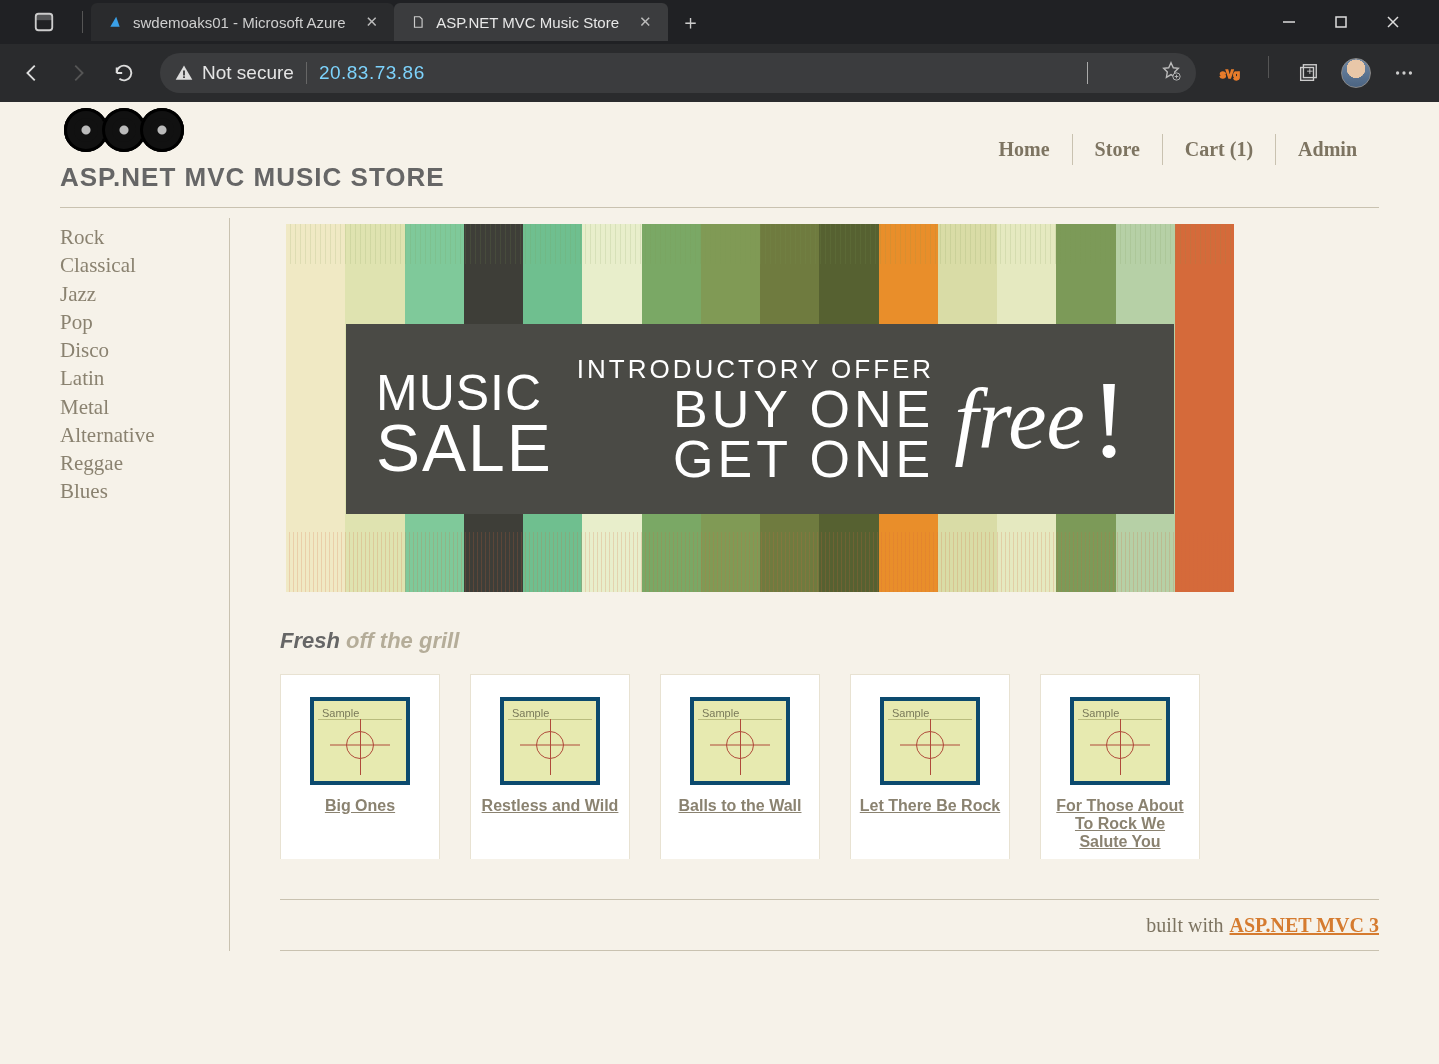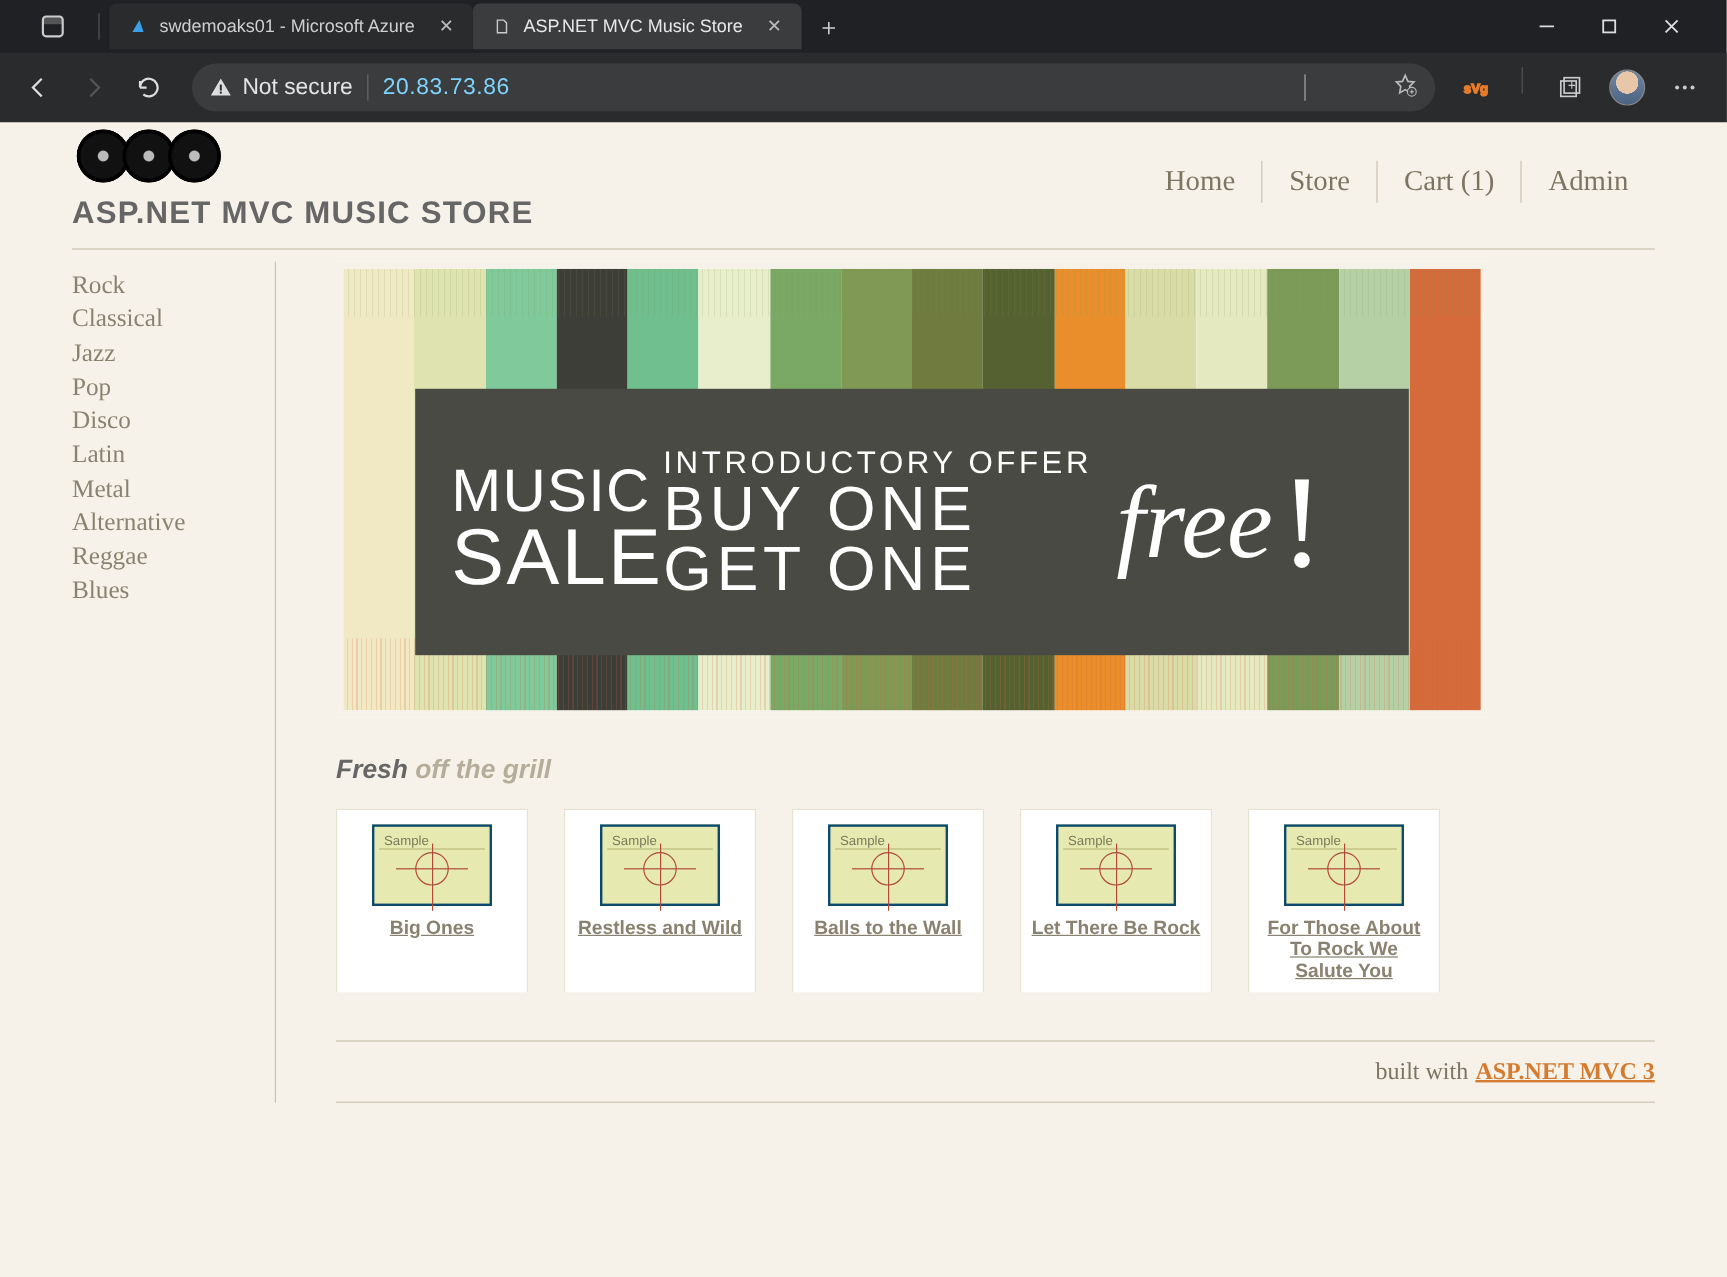--- a/index.html
+++ b/index.html
@@ -34,52 +34,52 @@
 
   
   .page { width: 100%; background:#f6f2e9; padding: 0 60px 20px 60px; }
   .header { display:flex; align-items:flex-start; padding-top:6px; }
   .brand { display:flex; flex-direction:column; }
   .logo { display:flex; gap:-10px; padding-left:4px; }
   .disc { width:44px; height:44px; border-radius:50%; background: radial-gradient(circle, #bbb 0 4px, #111 5px 100%); display:inline-block; margin-left:-6px; box-shadow: inset 0 0 0 3px #000, inset 0 0 0 10px #111; }
   .disc:first-child{ margin-left:0; }
   .site-title { font-family: Arial, sans-serif; font-size:26px; font-weight:bold; color:#666; letter-spacing:1px; margin-top:10px; }
   .main-nav { margin-left:auto; display:flex; gap:0; align-items:center; padding-top:26px; }
-  .main-nav a { font-size:24px; color:#7d7461; text-decoration:none; padding: 4px 22px; font-family: Georgia, serif; font-weight:normal; border-right:1px solid #c9c2b0; }
+  .main-nav a { font-size:20px; color:#7d7461; text-decoration:none; padding: 4px 22px; font-family: Georgia, serif; font-weight:bold; border-right:1px solid #c9c2b0; }
   .main-nav a:last-child { border-right:none; }
   .hr { height:1px; background:#c9c2b0; margin-top:14px; }
 
   .body { display:flex; gap:30px; margin-top:10px; }
   .sidebar { width:170px; border-right:1px solid #c9c2b0; padding-top:6px; padding-bottom:10px; }
   .sidebar a { display:block; font-family: Georgia, serif; font-size:21px; color:#8a8270; text-decoration:none; line-height:1.25; margin-bottom:2px; }
 
   .content { flex:1; padding-left:20px; }
   .promo { width:960px; height:380px; position:relative; background:#fff; border:6px solid #f6f2e9; overflow:hidden; }
   .stripes { position:absolute; inset:0; display:flex; }
   .stripe { flex:1; }
-  .promo-banner { position:absolute; left:60px; right:60px; top:100px; height:222px; background:#4a4a45; display:flex; align-items:center; padding:0 30px; color:#fff; }
+  .promo-banner { position:absolute; left:60px; right:60px; top:100px; height:190px; background:#4a4a45; display:flex; align-items:center; padding:0 30px; color:#fff; }
   .promo-left { font-family: "Segoe UI Light", Arial, sans-serif; }
   .pl-music { font-size:50px; font-weight:300; letter-spacing:1px; }
   .pl-sale { font-size:66px; font-weight:300; letter-spacing:2px; line-height:0.8; }
-  .promo-mid { margin-left:0; }
+  .promo-mid { margin-left:24px;text-align:right; }
   .pm-intro { font-size:26px; letter-spacing:3px; font-weight:300; }
   .pm-buy, .pm-get { font-size:52px; letter-spacing:4px; font-weight:300; line-height:0.95; }
   .promo-right { margin-left:20px; font-family: "Brush Script MT", cursive; font-size:86px; font-style:italic; display:flex; align-items:center; }
   .promo-right .excl { font-size:110px; font-style:normal; margin-left:6px; font-family:"Segoe UI Light"; }
   .grunge-top, .grunge-bot { position:absolute; left:0; right:0; height:40px; background: repeating-linear-gradient(90deg, rgba(120,150,80,0.0) 0 4px, rgba(120,150,80,0.15) 4px 5px); }
   .grunge-top { top:0; }
   .grunge-bot { bottom:0; background: repeating-linear-gradient(90deg, rgba(210,100,60,0.0) 0 3px, rgba(210,100,60,0.2) 3px 4px); height:60px; }
 
   .fresh { margin-top:30px; font-family: Arial, sans-serif; font-size:22px; }
   .fresh .b { font-weight:bold; font-style:italic; color:#666; }
   .fresh .g { font-weight:bold; font-style:italic; color:#b5ad99;margin-top:40px; }
 
   .albums { display:flex; gap:30px; margin-top:20px; }
   .album { width:160px; background:#fff; border-top:1px solid #e8e2d2; border-left:1px solid #e8e2d2; border-right:1px solid #e8e2d2; padding:10px 8px 8px 8px; text-align:center; }
-  .cover { width:100px; height:68px; margin:2px auto; background:#e7eab0; border:2px solid #0c4a6e; position:relative; }
+  .cover { width:100px; height:88px; margin:12px auto; background:#e7eab0; border:4px solid #0c4a6e; position:relative; }
   .cover::before { content:""; position:absolute; left:50%; top:55%; width:26px; height:26px; border:1px solid #b04a3a; border-radius:50%; transform:translate(-50%,-50%); }
   .cover::after { content:""; position:absolute; left:50%; top:55%; width:60px; height:1px; background:#b04a3a; transform:translate(-50%,-50%); box-shadow: 0 0 0 0; }
   .cover .crossv { position:absolute; left:50%; top:22%; width:1px; height:56px; background:#b04a3a; }
   .cover .sample { position:absolute; top:6px; left:8px; font-size:11px; color:#7a7a5a; }
   .cover-line { position:absolute; left:4px; right:4px; top:18px; height:1px; background:#b9bc7d; }
   .album-title { display:block; margin-top:10px; font-family: Arial, sans-serif; font-size:16px; font-weight:bold; color:#8a8270; text-decoration:underline; }
 
   .footer { margin-top:40px; border-top:1px solid #c9c2b0; border-bottom:1px solid #c9c2b0; height:52px; display:flex; align-items:center; justify-content:flex-end; font-family: Georgia, serif; font-size:20px; color:#7d7461; }
   .footer .link { color:#d57b2f; font-weight:bold; margin-left:6px; }
 </style>

